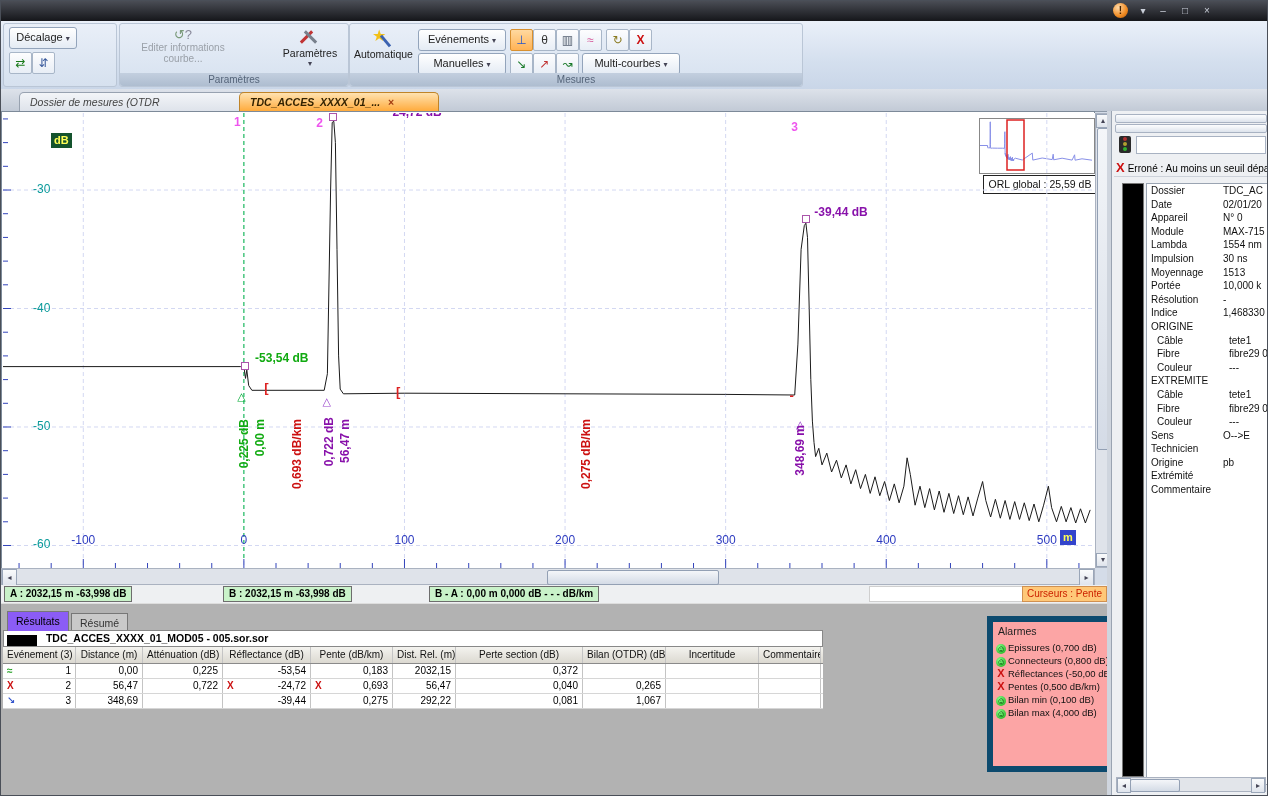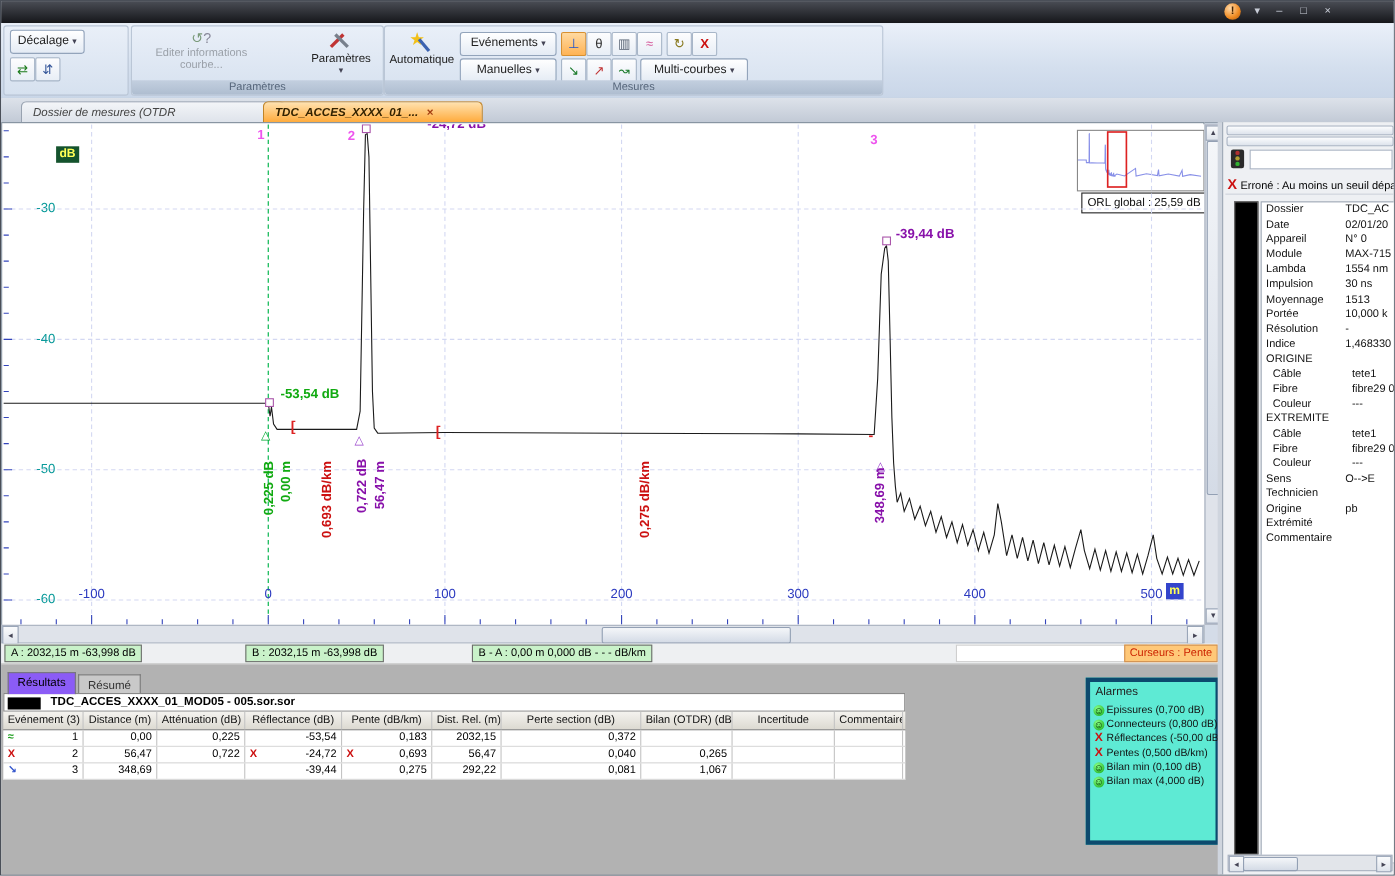--- a/index.html
+++ b/index.html
@@ -40,38 +40,38 @@
   .hann{position:absolute;font-size:12px;font-weight:bold;white-space:nowrap;}
   .minimap{position:absolute;left:976px;top:5px;width:114px;height:54px;background:#fff;border:1px solid #888;}
   .orl-box{position:absolute;left:980px;top:62px;width:112px;height:17px;background:#fff;border:1px solid #222;font-size:10.5px;text-align:center;line-height:17px;color:#111;}
   
   .vscroll{position:absolute;left:1094px;top:112px;width:14px;height:455px;background:#dfe3ea;border:1px solid #aab2c0;box-sizing:border-box;}
   .hscroll{position:absolute;left:0;top:567px;width:1094px;height:17px;background:#dfe3ea;border:1px solid #aab2c0;box-sizing:border-box;}
   .sb-btn{position:absolute;background:linear-gradient(#fafbfc,#dfe4ec);border:1px solid #9aa6b8;color:#445;font-size:8px;text-align:center;}
   .sb-thumb{position:absolute;background:linear-gradient(#f4f6f9,#d4dbe6);border:1px solid #93a0b4;border-radius:2px;}
   
   .cursorbar{position:absolute;left:0;top:584px;width:1108px;height:18px;background:#eef0f2;border-bottom:1px solid #98a0ac;}
-  .cur-box{position:absolute;top:1px;height:14px;background:#c9f2c9;border:1px solid #6d6d6d;font-size:10px;line-height:14px;padding:0 5px;white-space:nowrap;}
+  .cur-box{position:absolute;top:1px;height:14px;background:#c9f2c9;border:1px solid #6d6d6d;font-size:10px;line-height:14px;padding:0 5px;white-space:nowrap;font-weight:bold;}
   .cur-spacer{position:absolute;top:1px;height:14px;background:#fff;border:1px solid #cfcfcf;}
   .cur-auto{position:absolute;top:1px;right:2px;height:14px;background:#ffc878;border:1px solid #d09050;color:#cc2200;font-size:10px;line-height:14px;padding:0 4px;}
   
   .bottom-panel{position:absolute;left:0;top:602px;width:1108px;height:194px;background:#b2b2b2;border-top:1px solid #ddd;}
   .res-tab{position:absolute;top:7px;height:19px;border:1px solid #777;border-bottom:none;font-size:10.5px;line-height:18px;padding:0 8px;}
   .res-tab.active{background:#8b5cf6;z-index:2;}
   .res-tab.inactive{background:#c9c9c9;color:#333;top:9px;height:17px;}
   .file-row{position:absolute;left:2px;top:26px;width:820px;height:17px;background:#fff;border:1px solid #888;box-sizing:border-box;font-size:10.5px;font-weight:bold;line-height:15px;white-space:nowrap;overflow:hidden;}
   .file-swatch{display:inline-block;width:30px;height:11px;background:#000;margin:2px 6px 0 3px;vertical-align:middle;}
   .tbl{position:absolute;left:2px;top:43px;width:820px;}
   .tbl-row{display:flex;height:14px;background:#fff;border-bottom:1px solid #d6d6d6;}
   .tbl-row.hdr{height:16px;background:linear-gradient(#f4f3ef,#dcd9d1);border-bottom:1px solid #8a8a8a;}
   .tbl-cell{box-sizing:border-box;border-right:1px solid #c4c4c4;font-size:10px;line-height:14px;white-space:nowrap;overflow:hidden;padding:0 4px;}
   .tbl-row.hdr .tbl-cell{text-align:center;line-height:16px;color:#111;}
   .num{text-align:right;}
   .flagx{float:left;color:#cc1111;font-weight:bold;font-size:10px;}
-  .alarms{position:absolute;left:986px;top:12px;width:114px;height:144px;background:#5eead4;border:4px solid #0c4a6e;}
+  .alarms{position:absolute;left:986px;top:12px;width:114px;height:144px;background:#fca5a5;border:6px solid #0c4a6e;}
   .alarm-title{font-size:10.5px;color:#222;padding:3px 0 4px 5px;}
   .alarm-item{font-size:9.5px;color:#111;line-height:13px;white-space:nowrap;padding-left:3px;}
   .a-ok{display:inline-block;width:10px;height:10px;border-radius:50%;background:radial-gradient(circle at 35% 30%,#88ff88,#14aa14);color:#043a04;font-size:9px;line-height:10px;text-align:center;vertical-align:-1px;margin-right:2px;}
   .a-fail{display:inline-block;width:10px;color:#cc1111;font-weight:bold;font-size:11px;margin-right:2px;text-align:center;}
   
   .splitter{position:absolute;left:1106px;top:110px;width:4px;height:686px;background:#cfd5de;}
   .side{position:absolute;left:1110px;top:110px;width:158px;height:686px;background:#eef0f3;border-left:1px solid #9aa4b2;}
   .side-bar{position:absolute;left:3px;width:150px;height:7px;background:linear-gradient(#fcfdfe,#dde3ec);border:1px solid #a8b2c2;border-radius:2px;}
   .traffic{position:absolute;left:7px;top:25px;width:12px;height:17px;background:#2a2a2a;border-radius:2px;}
   .traffic i{display:block;width:4px;height:4px;border-radius:50%;margin:1px auto 0 auto;}

